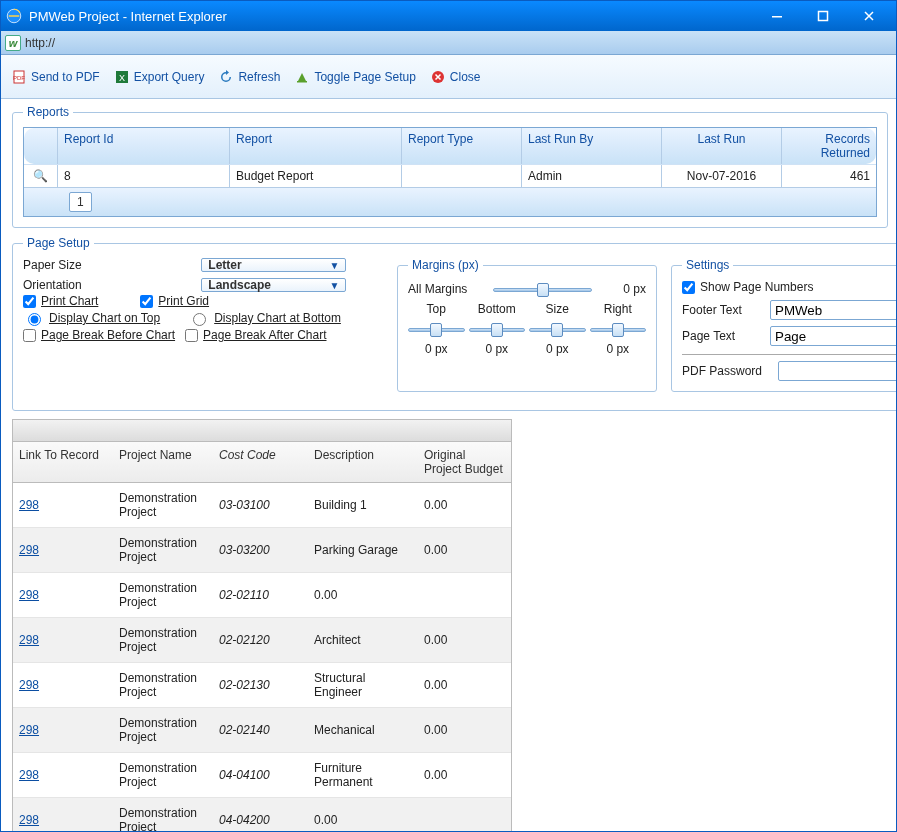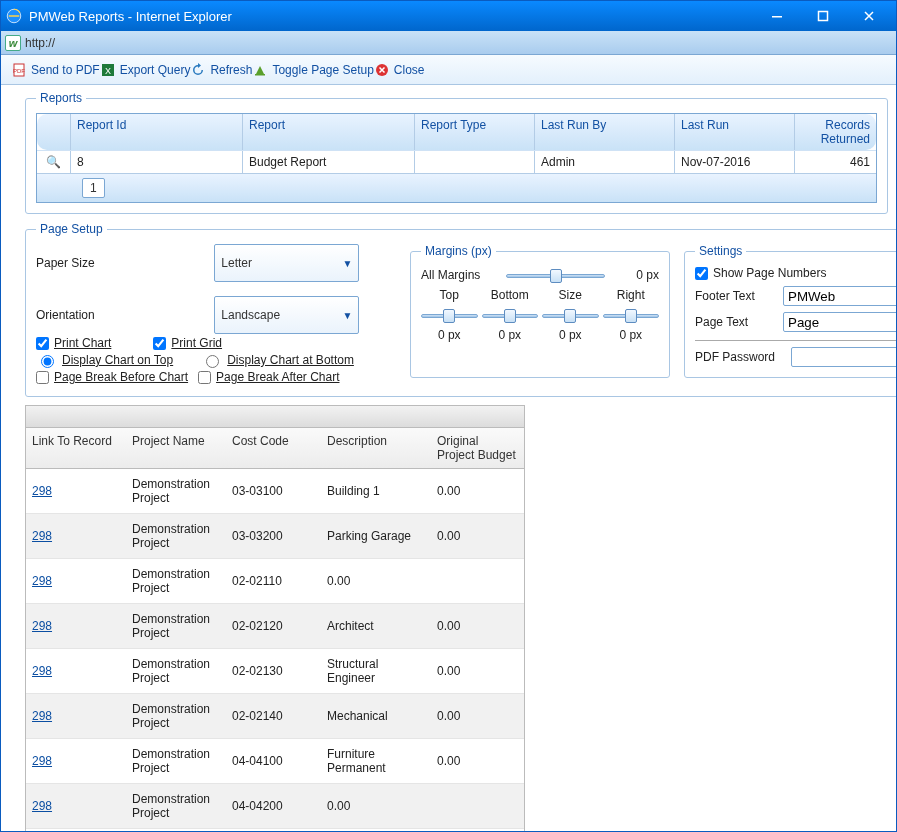--- a/index.html
+++ b/index.html
@@ -5,45 +5,45 @@
   * { box-sizing: border-box; font-family: "Segoe UI", Arial, sans-serif; }
   body { margin: 0; background: #fff; font-size: 12px; color: #222; }
   .window { width: 897px; height: 832px; border: 1px solid #0a5bbf; background: #fff; display: flex; flex-direction: column; }
   .titlebar { height: 30px; background: linear-gradient(#0a89ff,#0066cc); display:flex; align-items:center; color:#fff; padding:0 4px; }
   .titlebar .ie-icon { width:18px; height:18px; margin-right:6px; }
   .titlebar .title { flex:1; font-size:13px; }
   .winbtn { width:46px; height:30px; display:flex; align-items:center; justify-content:center; color:#fff; }
   .addrbar { height:24px; background:linear-gradient(#c9e2f7,#a9ccee); border-bottom:1px solid #7ba7d3; display:flex; align-items:center; padding:0 4px; gap:4px; }
   .addrbar .pmweb-icon { width:16px; height:16px; background:#fff; border:1px solid #4a8; border-radius:2px; display:flex; align-items:center; justify-content:center; color:#3a8a3a; font-size:11px; font-style:italic; font-weight:bold; }
   .addrbar .url { color:#333; font-size:12px; }
-  .toolbar { height:30px; background:linear-gradient(#f6fbff,#e3f0fc); border-bottom:1px solid #a9c6e3; display:flex; align-items:center; padding:0 10px; }
+  .toolbar { height:44px; background:linear-gradient(#f6fbff,#e3f0fc); border-bottom:1px solid #a9c6e3; display:flex; align-items:center; gap:14px; padding:0 10px; }
   .tbtn { display:flex; align-items:center; gap:4px; color:#1351a3; cursor:pointer; font-size:12px; }
   .tbtn .ico { width:16px; height:16px; display:flex; align-items:center; justify-content:center; }
-  .content { padding:6px 8px 8px 24px; flex:1; overflow:auto; }
+  .content { padding:6px 8px 8px 11px; flex:1; overflow:auto; }
   fieldset { border:1px solid #a9c6e3; border-radius:3px; margin:0 0 8px 0; padding:8px 10px 10px 10px; }
   legend { color:#1351a3; font-size:12px; padding:0 4px; }
   
   .rgrid { border:1px solid #7ba7d3; }
   .rgrid-head { display:flex; background:linear-gradient(#e9f3ff,#c9e2f7); font-size:12px; color:#1351a3;border-radius:10px; }
   .rgrid-head div, .rgrid-row div { border-right:1px solid #b3cce6; padding:4px 6px; }
   .rgrid-row { display:flex; background:#fff; border-top:1px solid #cfe2f5; }
   .rc0{width:34px; text-align:center;}
   .rc1{width:172px;}
   .rc2{width:172px;}
   .rc3{width:120px;}
   .rc4{width:140px;}
-  .rc5{width:120px; text-align:left;}
+  .rc5{width:120px; text-align:center;}
   .rc6{flex:1; text-align:right; border-right:none !important;}
   .pager { background:linear-gradient(#e9f3ff,#c9e2f7); border-top:1px solid #b3cce6; padding:4px 45px; }
   .pagebox { display:inline-block; border:1px solid #7ba7d3; background:#fff; padding:2px 7px; color:#333; border-radius:2px; }
   
   .ps-row { display:flex; gap:14px; }
   .ps-left { width:360px; }
   .ps-lbl { display:inline-block; width:175px; color:#222; }
-  .combo { display:inline-flex; align-items:center; justify-content:space-between; width:145px; height:38px; border:1px solid #7ba7d3; background:linear-gradient(#fff,#eaf3fc); padding:0 6px; border-radius:2px; color:#333; cursor:pointer; }
+  .combo { display:inline-flex; align-items:center; justify-content:space-between; width:145px; height:14px; border:1px solid #7ba7d3; background:linear-gradient(#fff,#eaf3fc); padding:0 6px; border-radius:2px; color:#333; cursor:pointer;font-weight:bold; }
   .combo .chev { color:#1351a3; font-size:10px; }
   .ps-chkrow { display:flex; gap:42px; margin-top:2px;text-decoration:underline; }
   .chk { display:flex; align-items:center; gap:5px; cursor:pointer; }
   .chk input { margin:0; }
   .radio { display:flex; align-items:center; gap:5px; cursor:pointer; }
   fieldset.margins { width:260px; padding:6px 10px 10px 10px; }
   .m-row { display:flex; align-items:center; gap:10px; margin-top:4px; }
   .m-lbl { width:75px; }
   .slider { flex:1; height:14px; position:relative; }
   .slider-track { position:absolute; left:0; right:0; top:6px; height:4px; background:linear-gradient(#cfe2f5,#9fc3e6); border:1px solid #7ba7d3; border-radius:2px; }
@@ -59,37 +59,37 @@
   
   .dtable { width:500px; border:1px solid #bbb; margin-top:6px; }
   .dtable .dhdrtop { height:22px; background:linear-gradient(#f2f2f2,#dcdcdc); border-bottom:1px solid #bbb; }
   .dhead { display:flex; background:linear-gradient(#fafafa,#ececec); border-bottom:1px solid #bbb; }
   .dhead div { padding:6px 6px; color:#333; font-size:12px; }
   .drow { display:flex; border-bottom:1px solid #e5e5e5; align-items:center; }
   .drow.alt { background:#f1f1f1; }
   .drow div { padding:8px 6px; font-size:12px; }
   .dc0{width:100px;}
   .dc1{width:100px;}
-  .dc2{width:95px;}
+  .dc2{width:95px;font-style:italic;}
   .dc3{width:110px;}
   .dc4{flex:1; }
   .dlink { color:#0b4ea2; text-decoration:underline; cursor:pointer; }
   .magnifier { color:#7aa2cc; font-size:12px; }
 </style>
 </head>
 <body>
 
 <div class="window">
   <div class="titlebar">
     <svg class="ie-icon" viewBox="0 0 24 24">
         <circle cx="12" cy="12" r="9" fill="#1e90ff" stroke="#fff" stroke-width="1"></circle>
         <path d="M5 12h14" stroke="#ffd24a" stroke-width="2"></path>
         <path d="M12 3a9 9 0 0 1 8 5" fill="none" stroke="#ffd24a" stroke-width="1.5"></path>
       </svg>
-    <div class="title">PMWeb Reports - Internet Explorer</div>
+    <div class="title">PMWeb Project - Internet Explorer</div>
     <div class="winbtn">
         <svg width="12" height="12" viewBox="0 0 12 12">
           <rect x="1" y="6" width="10" height="1.5" fill="#fff"></rect>
         </svg>
       </div>
     <div class="winbtn">
         <svg width="12" height="12" viewBox="0 0 12 12">
           <rect x="1.5" y="1.5" width="9" height="9" fill="none" stroke="#fff" stroke-width="1.5"></rect>
         </svg>
       </div>
@@ -179,21 +179,21 @@
           <span class="pagebox">1</span>
         </div>
       </div>
     </fieldset>
 
     <fieldset>
       <legend>Page Setup</legend>
       <div class="ps-row">
 
         <div class="ps-left">
-          <div style="margin-bottom:14px;">
+          <div style="margin-bottom:6px;">
             <span class="ps-lbl">Paper Size</span>
             <span class="combo">
               <span>Letter</span>
               <span class="chev">▼</span>
             </span>
           </div>
           <div>
             <span class="ps-lbl">Orientation</span>
             <span class="combo">
               <span>Landscape</span>

